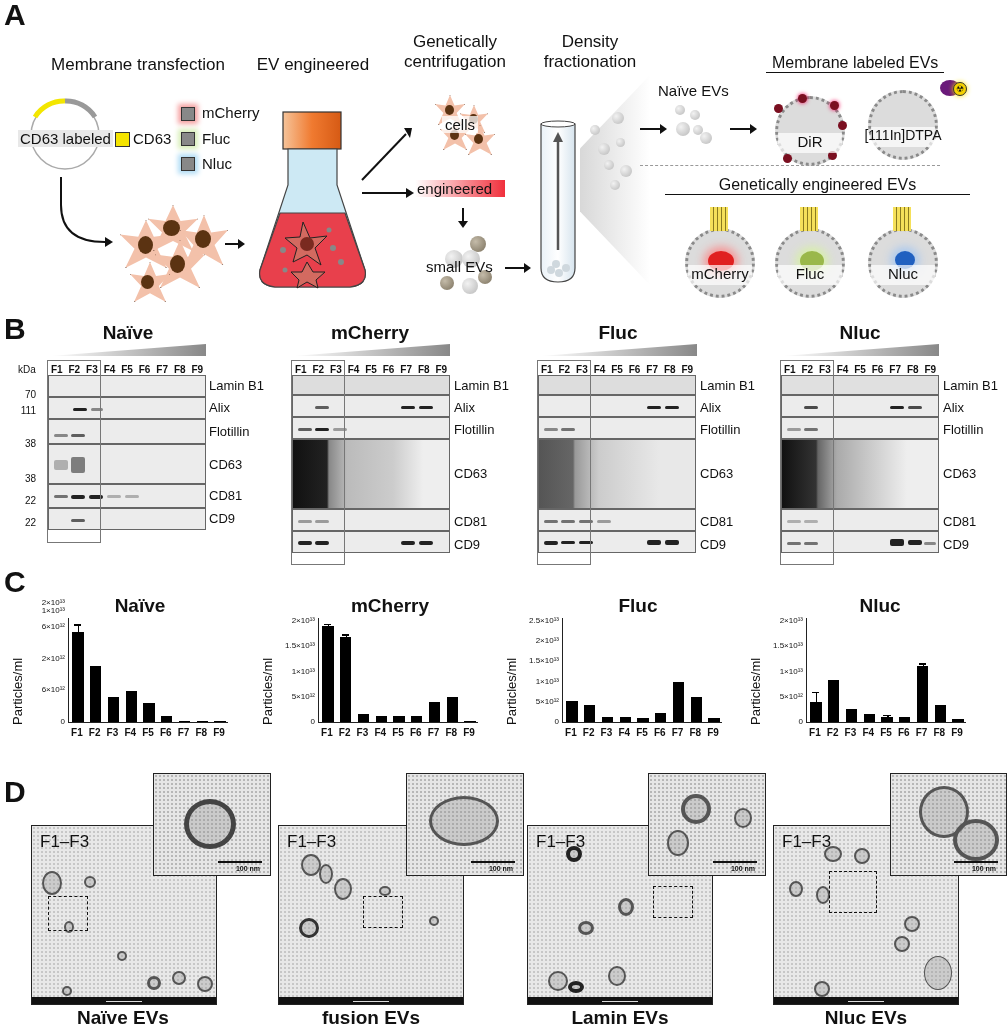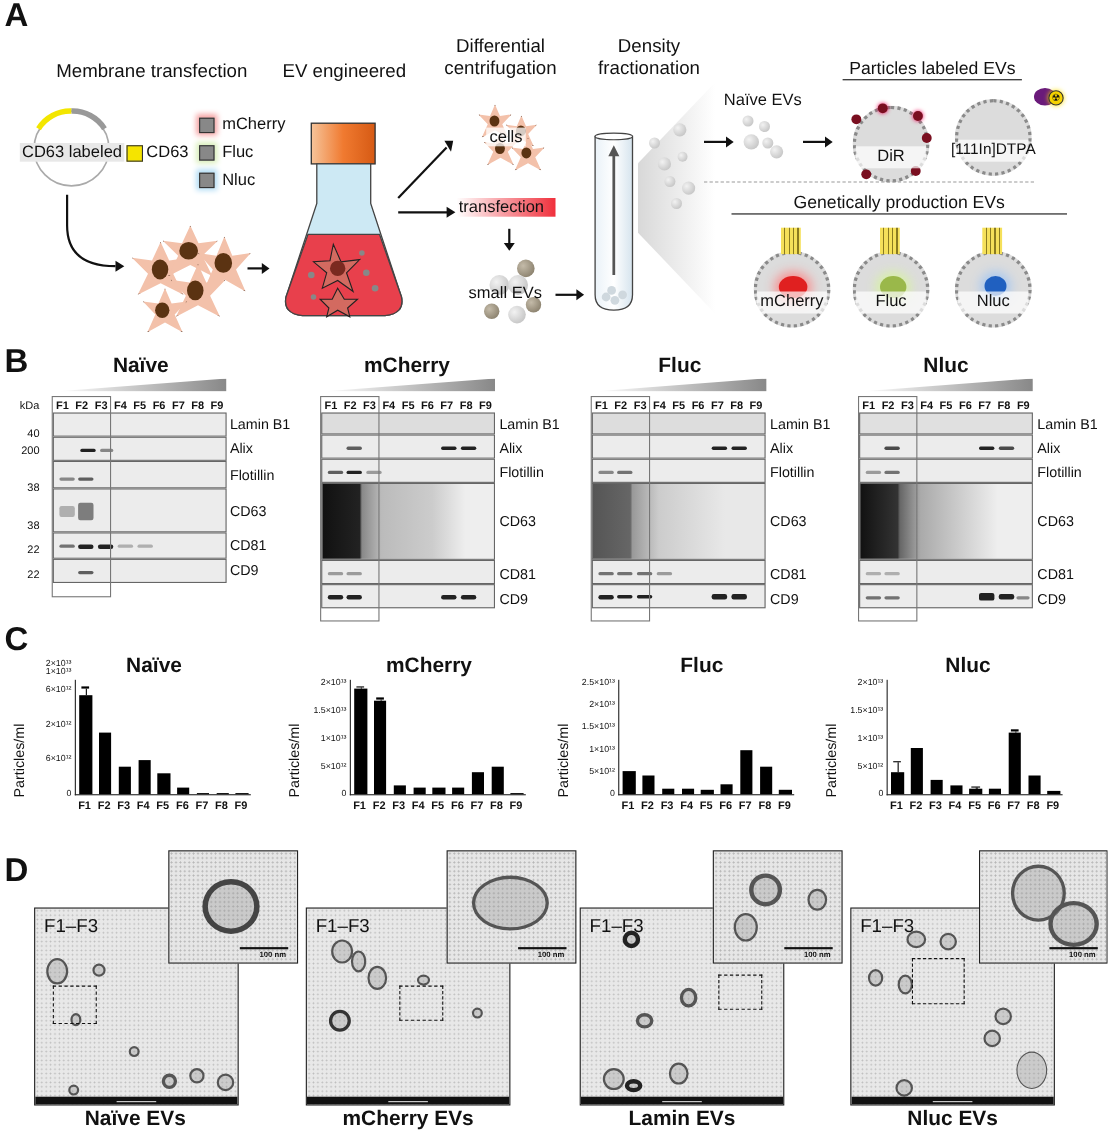--- a/index.html
+++ b/index.html
@@ -50,21 +50,21 @@
   .tem-caption { position: absolute; font-weight: bold; font-size: 19px; text-align: center; }
 </style>
 </head>
 <body>
 
 <div>
   <div class="panel-letter" style="left:4px;top:-2px;">A</div>
 
   <div class="step-title" style="left:38px;top:55px;width:200px;">Membrane transfection</div>
   <div class="step-title" style="left:248px;top:55px;width:130px;">EV engineered</div>
-  <div class="step-title" style="left:400px;top:32px;width:110px;">Differential centrifugation</div>
+  <div class="step-title" style="left:400px;top:32px;width:110px;">Genetically centrifugation</div>
   <div class="step-title" style="left:530px;top:32px;width:120px;">Density fractionation</div>
 
   <svg class="abs" style="left:25px;top:95px;" width="80" height="80">
     <circle cx="40" cy="40" r="34" fill="none" stroke="#aaa" stroke-width="1.5"></circle>
     <path d="M 10 22 A 34 34 0 0 1 40 6" fill="none" stroke="#f3e600" stroke-width="5"></path>
     <path d="M 40 6 A 34 34 0 0 1 70 22" fill="none" stroke="#999" stroke-width="5"></path>
   </svg>
   <div class="label" style="left:18px;top:130px;background:#e8e8e8;padding:0 2px;">CD63 labeled</div>
   <div class="abs" style="left:115px;top:132px;width:15px;height:15px;background:#f5e400;border:1px solid #333;"></div>
   <div class="label" style="left:133px;top:130px;">CD63</div>
@@ -128,21 +128,21 @@
     <div class="cell" style="left:435px;top:95px;width:30px;height:30px;"></div>
       <div class="nucleus" style="left:445px;top:105px;"></div>
     <div class="cell" style="left:460px;top:105px;width:28px;height:28px;"></div>
       <div class="nucleus" style="left:469px;top:114px;"></div>
     <div class="cell" style="left:440px;top:120px;width:30px;height:30px;"></div>
       <div class="nucleus" style="left:450px;top:130px;"></div>
     <div class="cell" style="left:465px;top:125px;width:30px;height:30px;"></div>
       <div class="nucleus" style="left:474px;top:134px;"></div>
   </div>
   <div class="label" style="left:442px;top:116px;background:rgba(255,255,255,0.75);padding:0 3px;">cells</div>
-  <div class="label" style="left:415px;top:180px;width:90px;padding-left:2px;background:linear-gradient(to right,#fff,#f0303c);">transfection</div>
+  <div class="label" style="left:415px;top:180px;width:90px;padding-left:2px;background:linear-gradient(to right,#fff,#f0303c);">engineered</div>
   <div class="arrow-line" style="left:462px;top:208px;width:2px;height:14px;"></div>
   <div class="abs" style="left:458px;top:221px;width:0;height:0;border-top:7px solid #111;border-left:5px solid transparent;border-right:5px solid transparent;"></div>
 
   <div>
     <div class="evb" style="left:470px;top:236px;width:16px;height:16px;"></div>
     <div class="ev" style="left:445px;top:250px;width:18px;height:18px;"></div>
     <div class="ev" style="left:462px;top:250px;width:18px;height:18px;"></div>
     <div class="evb" style="left:440px;top:276px;width:14px;height:14px;"></div>
     <div class="ev" style="left:462px;top:278px;width:16px;height:16px;"></div>
     <div class="evb" style="left:478px;top:270px;width:14px;height:14px;"></div>
@@ -185,42 +185,42 @@
   <div>
     <div class="ev" style="left:675px;top:105px;width:10px;height:10px;"></div>
     <div class="ev" style="left:690px;top:110px;width:10px;height:10px;"></div>
     <div class="ev" style="left:676px;top:122px;width:14px;height:14px;"></div>
     <div class="ev" style="left:693px;top:125px;width:10px;height:10px;"></div>
     <div class="ev" style="left:700px;top:132px;width:12px;height:12px;"></div>
   </div>
   <div class="arrow-line" style="left:730px;top:128px;width:22px;height:2px;"></div>
   <div class="abs" style="left:750px;top:124px;width:0;height:0;border-left:7px solid #111;border-top:5px solid transparent;border-bottom:5px solid transparent;"></div>
 
-  <div class="label" style="left:766px;top:54px;font-size:16px;border-bottom:1.5px solid #111;padding:0 6px;">Particles labeled EVs</div>
+  <div class="label" style="left:766px;top:54px;font-size:16px;border-bottom:1.5px solid #111;padding:0 6px;">Membrane labeled EVs</div>
 
   <div class="vesicle" style="left:775px;top:96px;">
     <div class="abs" style="left:20px;top:-5px;width:9px;height:9px;border-radius:50%;background:#7a0f20;box-shadow:0 0 4px #e05;"></div>
     <div class="abs" style="left:52px;top:2px;width:9px;height:9px;border-radius:50%;background:#7a0f20;box-shadow:0 0 4px #e05;"></div>
     <div class="abs" style="left:60px;top:22px;width:9px;height:9px;border-radius:50%;background:#7a0f20;"></div>
     <div class="abs" style="left:-4px;top:5px;width:9px;height:9px;border-radius:50%;background:#7a0f20;"></div>
     <div class="abs" style="left:50px;top:52px;width:9px;height:9px;border-radius:50%;background:#7a0f20;"></div>
     <div class="abs" style="left:5px;top:55px;width:9px;height:9px;border-radius:50%;background:#7a0f20;"></div>
     <div class="vesicle-band"></div>
     <div class="vesicle-text">DiR</div>
   </div>
   <div class="vesicle" style="left:868px;top:90px;">
     <div class="vesicle-band"></div>
     <div class="vesicle-text" style="font-size:14px;">[111In]DTPA</div>
   </div>
   <div class="abs" style="left:940px;top:80px;width:20px;height:16px;border-radius:50%;background:#6a1a7a;"></div>
   <div class="abs" style="left:953px;top:82px;width:14px;height:14px;border-radius:50%;background:#f5d200;border:1px solid #333;box-shadow:0 0 5px #ffe000;font-size:9px;text-align:center;line-height:12px;">☢</div>
 
   <div class="abs" style="left:640px;top:165px;width:300px;border-top:1px dashed #999;"></div>
 
-  <div class="label" style="left:665px;top:176px;width:305px;text-align:center;font-size:16px;border-bottom:1.5px solid #111;">Genetically production EVs</div>
+  <div class="label" style="left:665px;top:176px;width:305px;text-align:center;font-size:16px;border-bottom:1.5px solid #111;">Genetically engineered EVs</div>
 
   <div class="vesicle" style="left:685px;top:228px;">
     <div class="abs" style="left:20px;top:20px;width:26px;height:20px;border-radius:50%;background:#e02020;box-shadow:0 0 10px 4px #f89090;"></div>
     <div class="vesicle-band"></div>
     <div class="vesicle-text">mCherry</div>
   </div>
   <div class="vesicle" style="left:775px;top:228px;">
     <div class="abs" style="left:22px;top:20px;width:24px;height:20px;border-radius:50%;background:#9ab84a;box-shadow:0 0 10px 4px #d8f0a8;"></div>
     <div class="vesicle-band"></div>
     <div class="vesicle-text">Fluc</div>
@@ -248,22 +248,22 @@
       <span>F1</span>
         <span>F2</span>
         <span>F3</span>
         <span>F4</span>
         <span>F5</span>
         <span>F6</span>
         <span>F7</span>
         <span>F8</span>
         <span>F9</span>
     </div>
-    <div class="kda" style="left:8px;top:389px;">40</div>
-    <div class="kda" style="left:8px;top:405px;">200</div>
+    <div class="kda" style="left:8px;top:389px;">70</div>
+    <div class="kda" style="left:8px;top:405px;">111</div>
     <div class="kda" style="left:8px;top:438px;">38</div>
     <div class="kda" style="left:8px;top:473px;">38</div>
     <div class="kda" style="left:8px;top:495px;">22</div>
     <div class="kda" style="left:8px;top:517px;">22</div>
 
     <div class="blot-row" style="left:48px;top:375px;width:158px;height:22px;"></div>
     <div class="blot-row" style="left:48px;top:397px;width:158px;height:22px;">
         <div class="band" style="left:24px;top:10px;width:14px;"></div>
         <div class="band" style="left:42px;top:10px;width:12px;opacity:.5"></div>
       </div>
@@ -596,21 +596,21 @@
     <div class="dash-box" style="left:84px;top:70px;width:40px;height:32px;"></div>
     <div class="tem-bar">
         <div class="tem-scale"></div>
       </div>
   </div>
   <div class="inset" style="left:406px;top:773px;width:118px;height:103px;">
     <div class="blob" style="left:22px;top:22px;width:70px;height:50px;border-width:3px;"></div>
     <div class="inset-scale"></div>
       <div class="inset-scale-text">100 nm</div>
   </div>
-  <div class="tem-caption" style="left:278px;top:1007px;width:186px;">mCherry EVs</div>
+  <div class="tem-caption" style="left:278px;top:1007px;width:186px;">fusion EVs</div>
 
   <div class="tem" style="left:527px;top:825px;width:186px;height:180px;">
     <div class="tem-label">F1–F3</div>
     <div class="blob" style="left:38px;top:20px;width:16px;height:16px;border-width:4px;border-color:#222;"></div>
       <div class="blob" style="left:90px;top:72px;width:16px;height:18px;border-width:3px;"></div>
     <div class="blob" style="left:50px;top:95px;width:16px;height:14px;border-width:3px;"></div>
       <div class="blob" style="left:20px;top:145px;width:20px;height:20px;"></div>
     <div class="blob" style="left:40px;top:155px;width:16px;height:12px;border-width:4px;border-color:#222;"></div>
       <div class="blob" style="left:80px;top:140px;width:18px;height:20px;"></div>
     <div class="dash-box" style="left:125px;top:60px;width:40px;height:32px;"></div>

